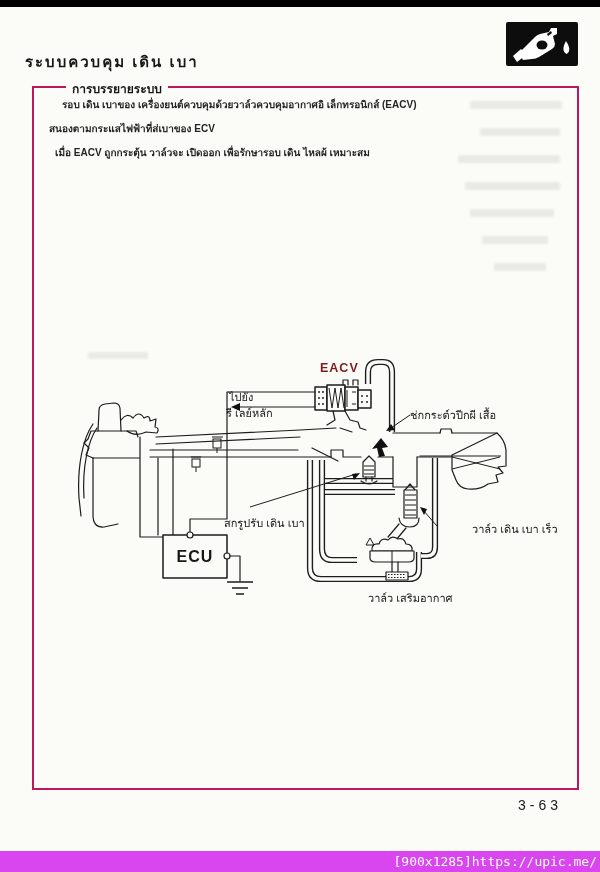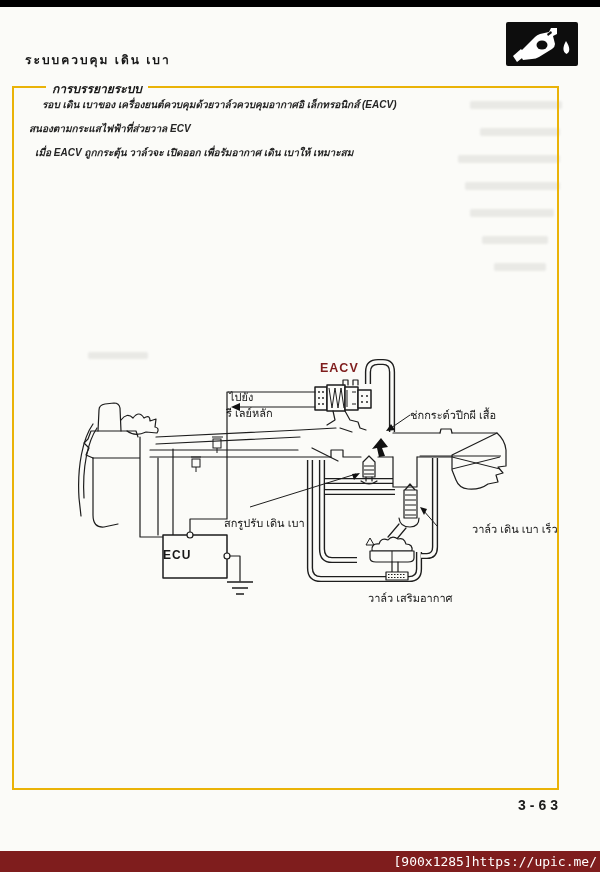--- a/index.html
+++ b/index.html
@@ -5,60 +5,60 @@
   html,body{margin:0;padding:0;}
   body{
     width:600px;height:872px;position:relative;overflow:hidden;
     background:#fbfbf8;
     font-family:"Liberation Sans","DejaVu Sans",sans-serif;
     color:#1b1b1b;
   }
   .topbar{position:absolute;left:0;top:0;width:600px;height:7px;background:#000;}
   .page-title{
     position:absolute;left:25px;top:50px;
-    font-size:12px;font-weight:bold;letter-spacing:2px;color:#161616;
+    font-size:15px;font-weight:bold;letter-spacing:2px;color:#161616;
   }
   .header-icon{
     position:absolute;left:506px;top:22px;width:72px;height:44px;background:#0d0d0d;
     border-radius:2px;display:flex;align-items:center;justify-content:center;
   }
   .desc-box{
-    position:absolute;left:12px;top:86px;width:543px;height:700px;
-    border:2px solid #eab308;background:transparent;font-style:italic;
+    position:absolute;left:32px;top:86px;width:543px;height:700px;
+    border:2px solid #be185d;background:transparent;
   }
   .desc-box .legend{
     position:absolute;left:32px;top:-9px;background:#fbfbf8;
     padding:0 6px;font-size:12px;font-weight:bold;color:#161616;
   }
   .desc-lines{position:absolute;left:12px;top:5px;width:510px;}
   .desc-line{
     font-size:10px;font-weight:600;line-height:24px;color:#242424;
     white-space:nowrap;
   }
   .indent-16{padding-left:16px;}
   .indent-3{padding-left:3px;}
   .indent-9{padding-left:9px;}
   .diagram-svg{position:absolute;left:0;top:0;width:600px;height:872px;}
   .dlabel{
     position:absolute;font-size:11px;font-weight:normal;color:#171717;white-space:nowrap;
   }
   .ecu-label{
-    position:absolute;left:163px;top:548px;width:64px;text-align:left;
-    font-size:12px;font-weight:bold;letter-spacing:1px;color:#171717;
+    position:absolute;left:163px;top:548px;width:64px;text-align:center;
+    font-size:16px;font-weight:bold;letter-spacing:1px;color:#171717;
   }
   .eacv-label{
     position:absolute;left:320px;top:361px;font-size:12.5px;font-weight:bold;
     letter-spacing:1px;color:#7f1d1d;
   }
   .page-number{
-    position:absolute;left:518px;top:797px;font-size:14px;font-weight:bold;
+    position:absolute;left:518px;top:797px;font-size:14px;font-weight:normal;
     letter-spacing:4px;color:#1a1a1a;
   }
   .bottombar{
-    position:absolute;left:0;top:851px;width:600px;height:21px;background:#7f1d1d;
+    position:absolute;left:0;top:851px;width:600px;height:21px;background:#d946ef;
     display:flex;align-items:center;justify-content:flex-end;
   }
   .bottombar .wm{
     color:#fff;font-family:"DejaVu Sans Mono",monospace;font-size:13px;
     padding-right:3px;line-height:21px;
   }
   .ghost{
     position:absolute;height:8px;background:#8f8f88;opacity:0.16;
     filter:blur(1px);border-radius:2px;
   }
@@ -94,22 +94,22 @@
 <div class="ghost" style="left:465px;top:182px;width:95px;"></div>
 <div class="ghost" style="left:470px;top:209px;width:84px;"></div>
 <div class="ghost" style="left:482px;top:236px;width:66px;"></div>
 <div class="ghost" style="left:494px;top:263px;width:52px;"></div>
 <div class="ghost" style="left:88px;top:352px;width:60px;height:7px;"></div>
 
 <div class="desc-box">
   <div class="legend">การบรรยายระบบ</div>
   <div class="desc-lines">
     <div class="desc-line indent-16">รอบ เดิน เบาของ เครื่องยนต์ควบคุมด้วยวาล์วควบคุมอากาศอิ เล็กทรอนิกส์  (EACV)</div>
-    <div class="desc-line indent-3">สนองตามกระแสไฟฟ้าที่ส่วยวาล ECV</div>
-    <div class="desc-line indent-9">เมื่อ EACV  ถูกกระตุ้น   วาล์วจะ เปิดออก เพื่อรัมอากาศ เดิน เบาให้ เหมาะสม</div>
+    <div class="desc-line indent-3">สนองตามกระแสไฟฟ้าที่ส่เบาของ ECV</div>
+    <div class="desc-line indent-9">เมื่อ EACV  ถูกกระตุ้น   วาล์วจะ เปิดออก เพื่อรักษารอบ เดิน ไหลผ้ เหมาะสม</div>
   </div>
 </div>
 
 <svg class="diagram-svg" viewBox="0 0 600 872">
 
   <g>
     <path class="h-out" d="M310,460 V568 Q310,579 321,579 H409 Q419,579 419,569 V552"></path>
     <path class="h-in" d="M310,460 V568 Q310,579 321,579 H409 Q419,579 419,569 V552"></path>
     <path class="h-out" d="M322,460 V549 Q322,560 332,560 H357"></path>
     <path class="h-in" d="M322,460 V549 Q322,560 332,560 H357"></path>

